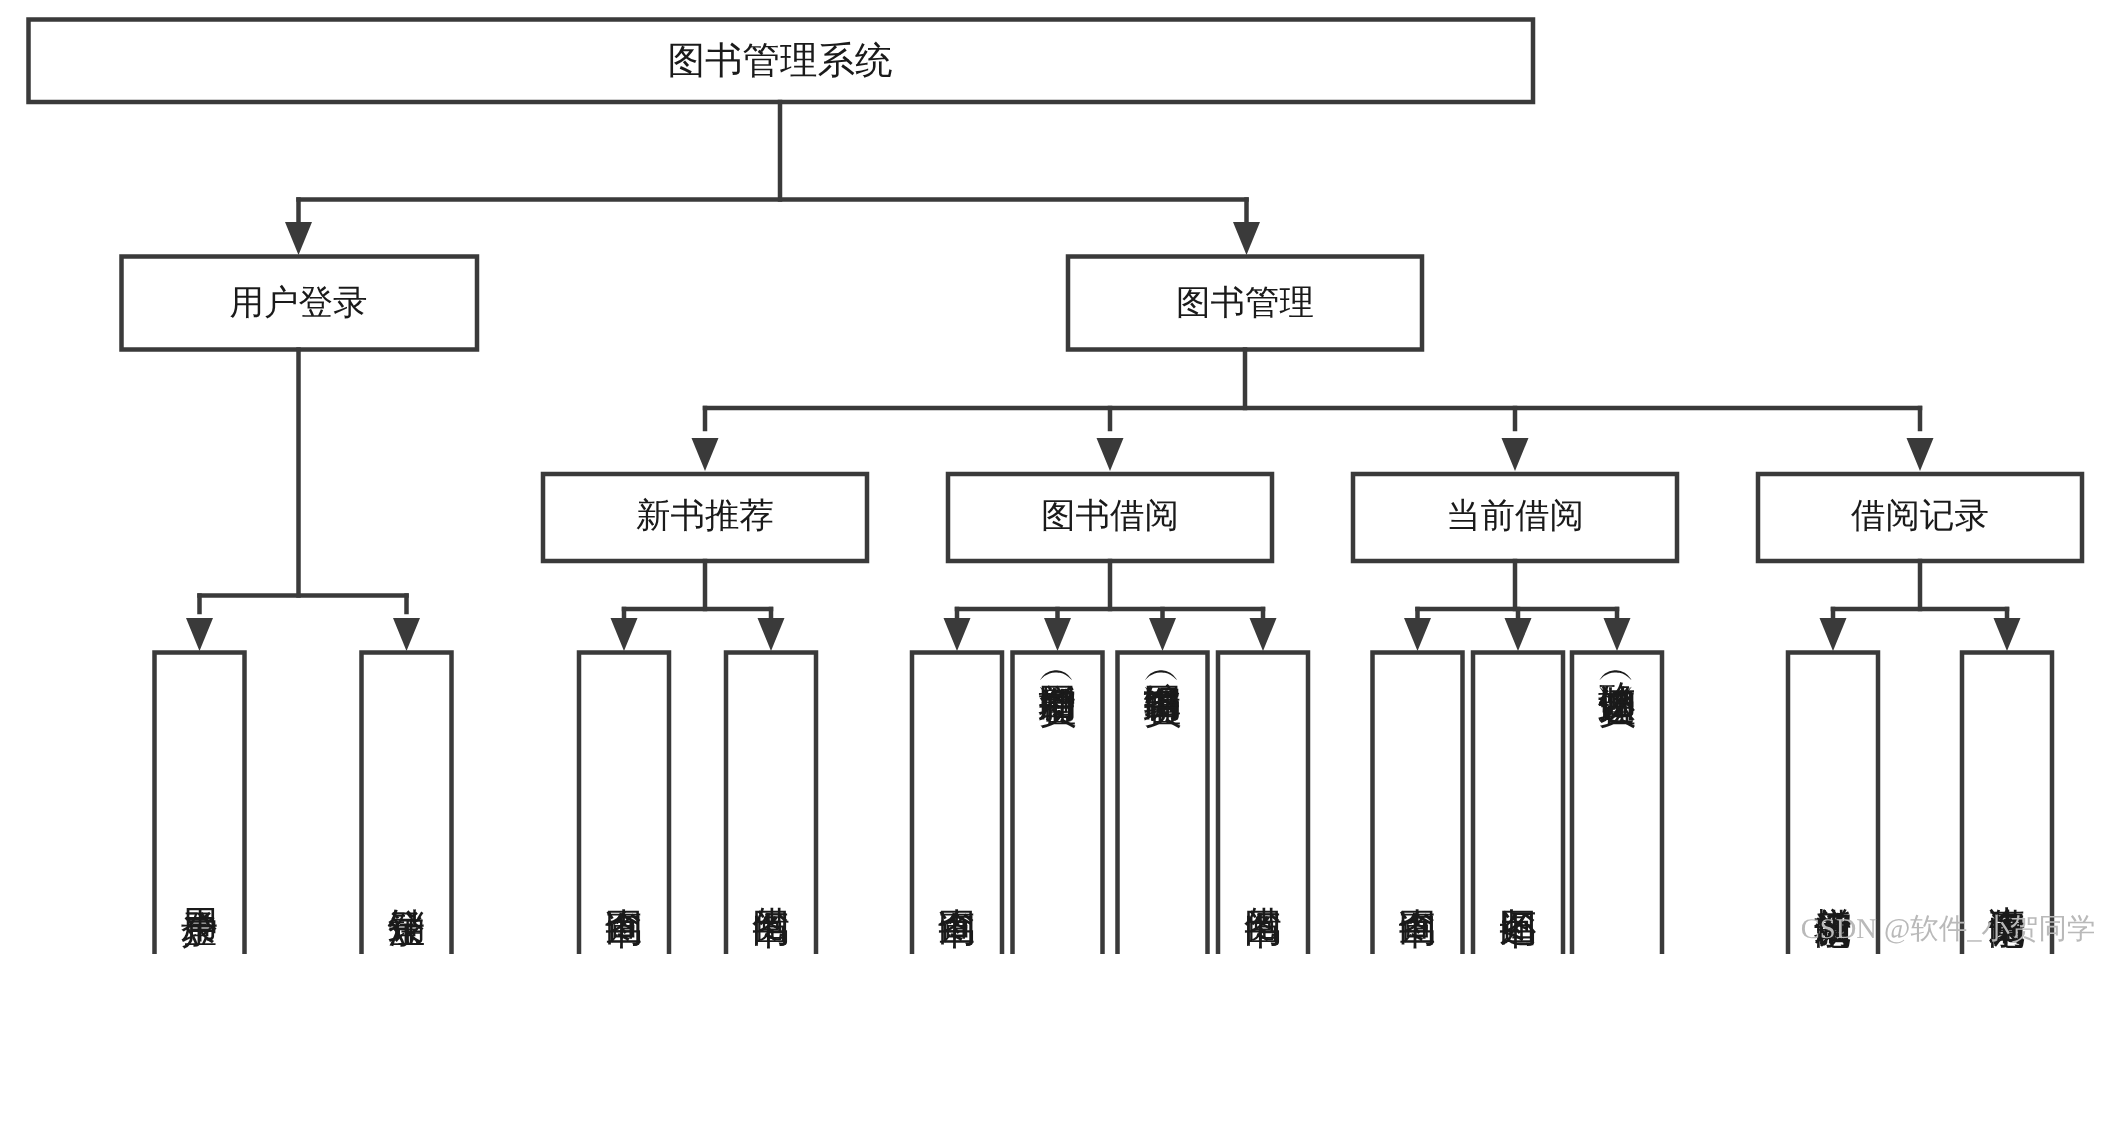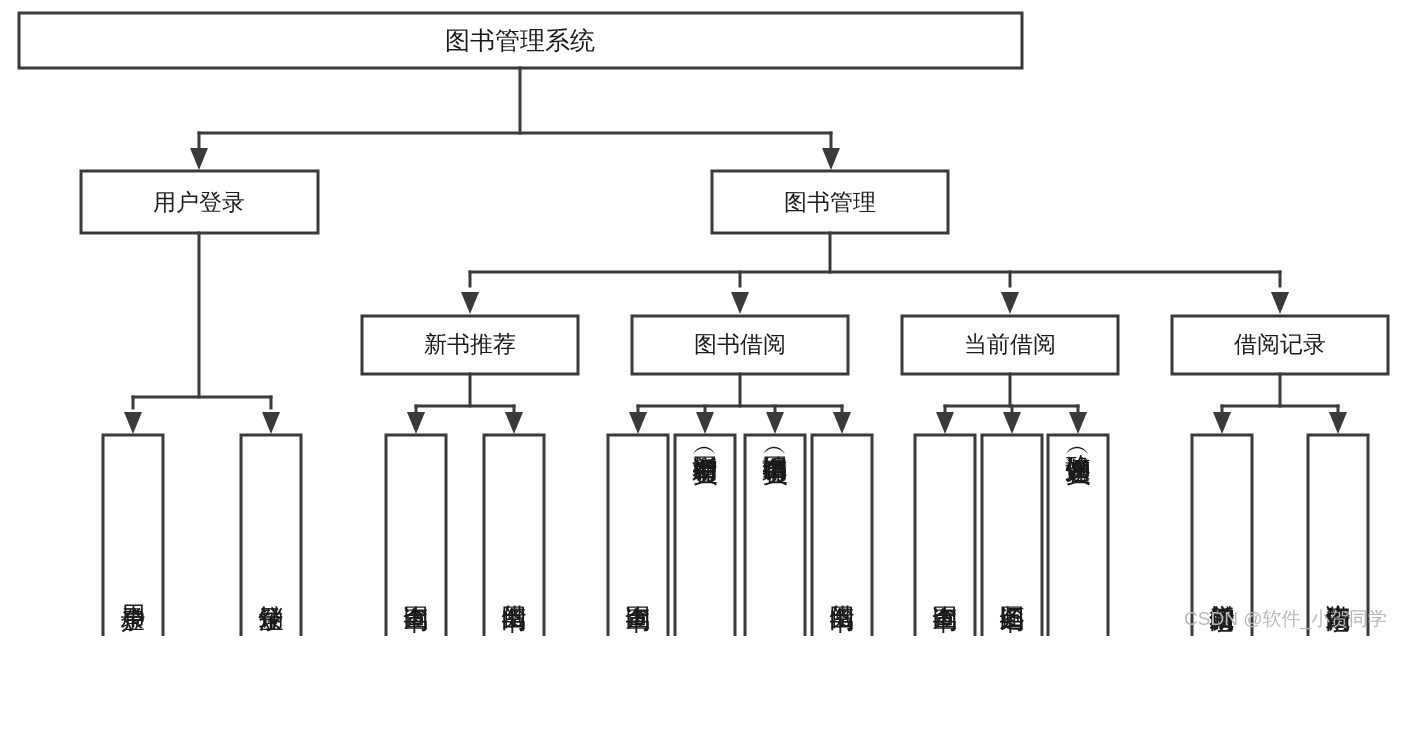--- a/index.html
+++ b/index.html
@@ -66,23 +66,23 @@
     text-orientation: upright;
     font-family: "DejaVu Sans", "Liberation Sans", sans-serif;
     font-size: 25px;
     line-height: 1.08;
     color: #1a1a1a;
     letter-spacing: 1px;
     white-space: nowrap;
   }
   .watermark {
     position: absolute;
-    right: 18px;
+    right: 8px;
     bottom: 4px;
-    font-family: Liberation Sans, sans-serif;
+    font-family: Liberation Serif, serif;
     font-size: 19px;
     color: #b9b9b9;
     white-space: nowrap;
     pointer-events: none;
   }
 </style>
 </head>
 <body>
 
 <div id="diagram-root">

